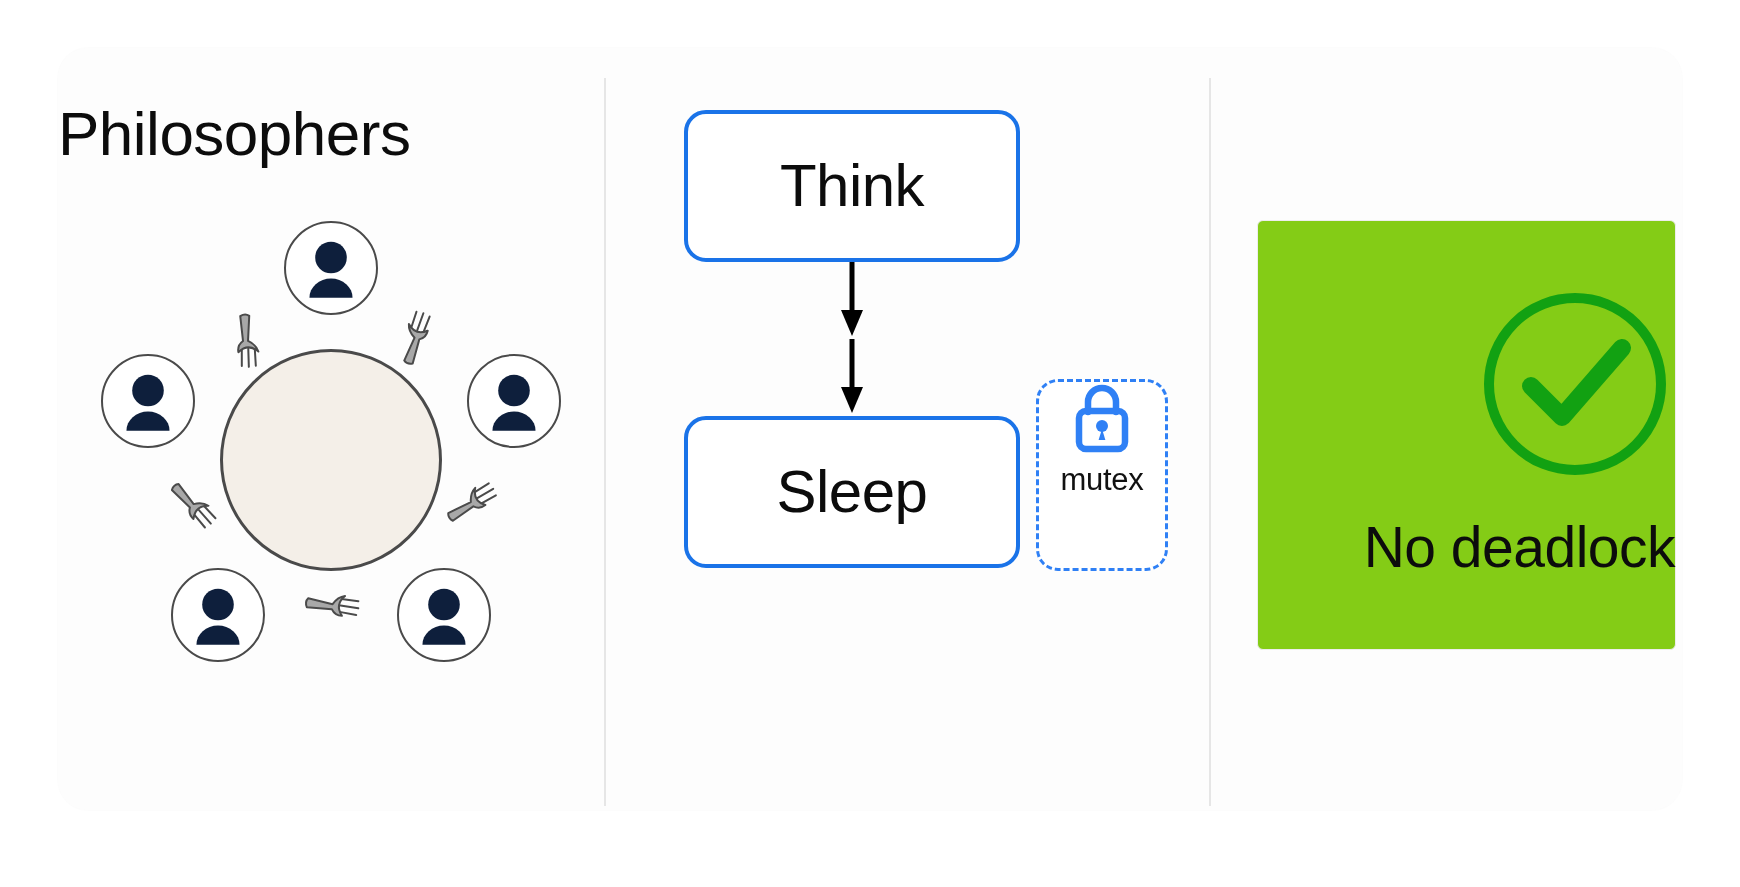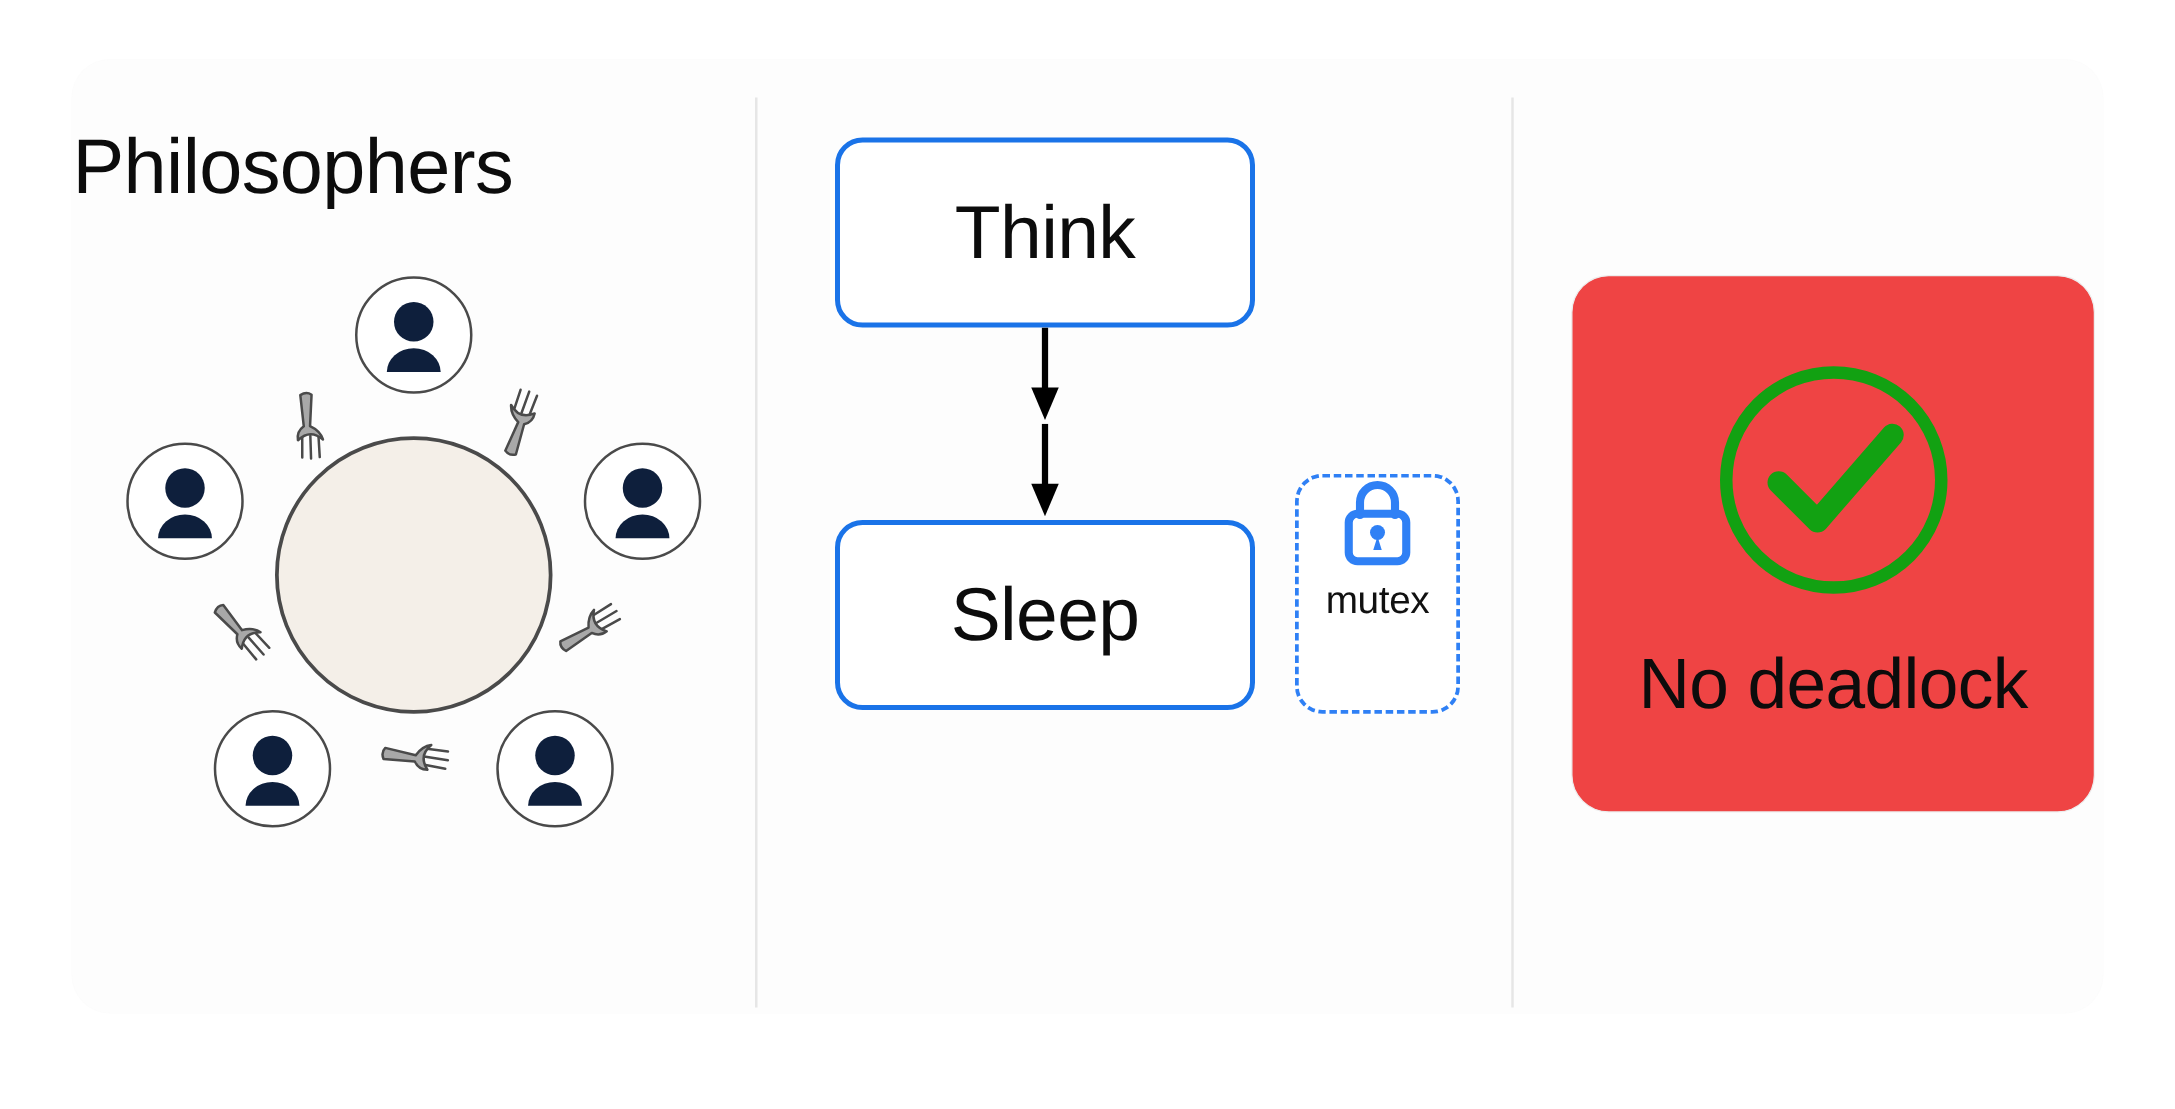--- a/index.html
+++ b/index.html
@@ -112,21 +112,21 @@
   
   .panel-flow {
     position: absolute;
     left: 604px;
     top: 48px;
     width: 605px;
     height: 762px;
   }
   .flow-col {
     position: absolute;
-    left: 64px;
+    left: 80px;
     top: 62px;
     width: 336px;
   }
   .flow-box {
     position: relative;
     width: 336px;
     height: 152px;
     border: 4.5px solid #1a73e8;
     border-radius: 22px;
     background: #ffffff;
@@ -191,27 +191,27 @@
     top: 48px;
     width: 473px;
     height: 762px;
   }
   .status-card {
     position: absolute;
     left: 48px;
     top: 172px;
     width: 419px;
     height: 430px;
-    background: #ef4444;
+    background: #84cc16;
     border: 1.6px solid #ededed;
-    border-radius: 30px;
+    border-radius: 6px;
     box-sizing: border-box;
     display: flex;
     flex-direction: column;
-    align-items: center;
+    align-items: flex-end;
     justify-content: center;
   }
   .check-icon {
     width: 200px;
     height: 200px;
     margin-top: -6px;
   }
   .check-icon svg { display: block; width: 100%; height: 100%; }
   .status-label {
     margin-top: 30px;

